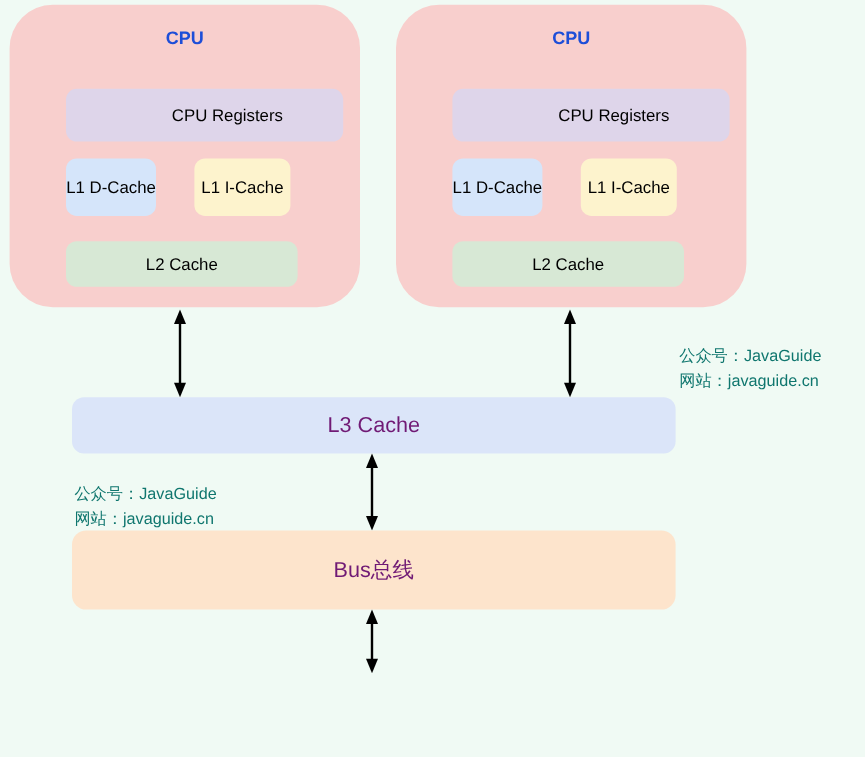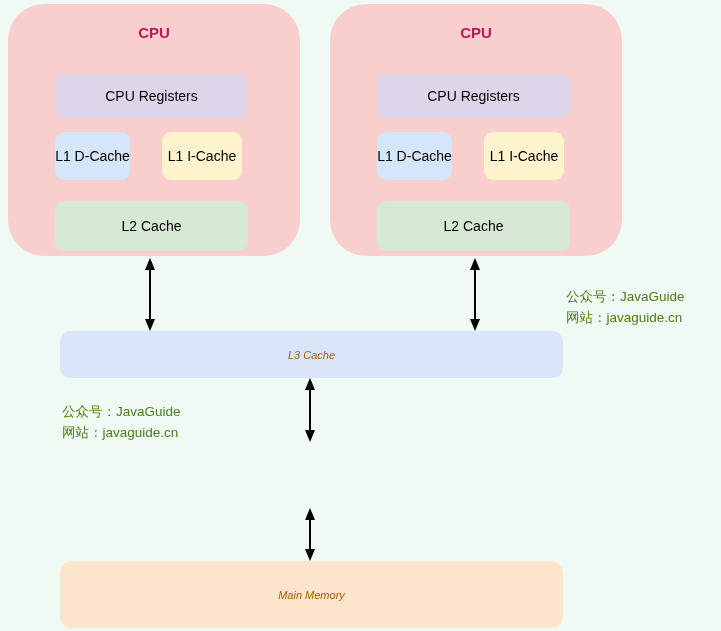--- a/index.html
+++ b/index.html
@@ -27,48 +27,47 @@
   .cpu-block-1 { left: 8px; }
   .cpu-block-2 { left: 330px; }
   .cpu-title {
     position: absolute;
     top: 20px;
     left: 0;
     width: 100%;
     text-align: center;
     font-size: 15px;
     font-weight: 700;
-    color: #be185d;
+    color: #1d4ed8;
   }
 
   
   .node {
     position: absolute;
     display: flex;
     align-items: center;
     justify-content: center;
     font-size: 14px;
     color: #000;
     border-radius: 9px;
   }
-  .registers { left: 47px; top: 70px;  width: 193px; height: 44px; background: #ded5ea; }
+  .registers { left: 47px; top: 70px;  width: 193px; height: 44px; background: #ded5ea; padding-left: 38px; }
   .l1d       { left: 47px; top: 128px; width: 75px;  height: 48px; background: #d5e5fa; }
   .l1i       { left: 154px; top: 128px; width: 80px; height: 48px; background: #fdf3cd; }
-  .l2        { left: 47px; top: 197px; width: 193px; height: 50px; background: #d7e8d5; }
+  .l2        { left: 47px; top: 197px; width: 193px; height: 38px; background: #d7e8d5; }
 
   .wide-node {
     position: absolute;
     left: 60px;
     width: 503px;
     display: flex;
     align-items: center;
     justify-content: center;
-    font-size: 11px;
-    color: #a16207;
-    font-style: italic;
+    font-size: 18px;
+    color: #701a75;
   }
   .l3  { top: 331px; height: 47px; background: #dbe5f9; border-radius: 10px; }
   .bus { top: 442px; height: 66px; background: #fde4cc; border-radius: 12px; }
   .mem { top: 561px; height: 67px; background: #fde4cc; border-radius: 12px; }
 
   
   .varrow { position: absolute; width: 14px; }
   .varrow .stem {
     position: absolute;
     left: 50%;
@@ -88,21 +87,21 @@
   }
   .varrow .head.up   { top: 0;    border-bottom: 12px solid #000; }
   .varrow .head.down { bottom: 0; border-top: 12px solid #000; }
   .arrow-a { left: 143px; top: 258px; height: 73px; }
   .arrow-b { left: 468px; top: 258px; height: 73px; }
   .arrow-c { left: 303px; top: 378px; height: 64px; }
   .arrow-d { left: 303px; top: 508px; height: 53px; }
 
   .watermark {
     position: absolute;
-    color: #4d7c0f;
+    color: #0f766e;
     font-size: 13.5px;
     line-height: 21px;
     white-space: nowrap;
   }
   .wm-right { left: 566px; top: 286px; }
   .wm-left  { left: 62px;  top: 401px; }
 </style>
 </head>
 <body>
 
@@ -146,22 +145,22 @@
     <div class="head up"></div>
     <div class="stem"></div>
     <div class="head down"></div>
   </div>
 
   <div class="watermark wm-left">
     <div>公众号：JavaGuide</div>
     <div>网站：javaguide.cn</div>
   </div>
 
+  <div class="wide-node bus">Bus总线</div>
 
   <div class="varrow arrow-d">
     <div class="head up"></div>
     <div class="stem"></div>
     <div class="head down"></div>
   </div>
 
-  <div class="wide-node mem">Main Memory</div>
 
 </div>
 
 </body></html>

